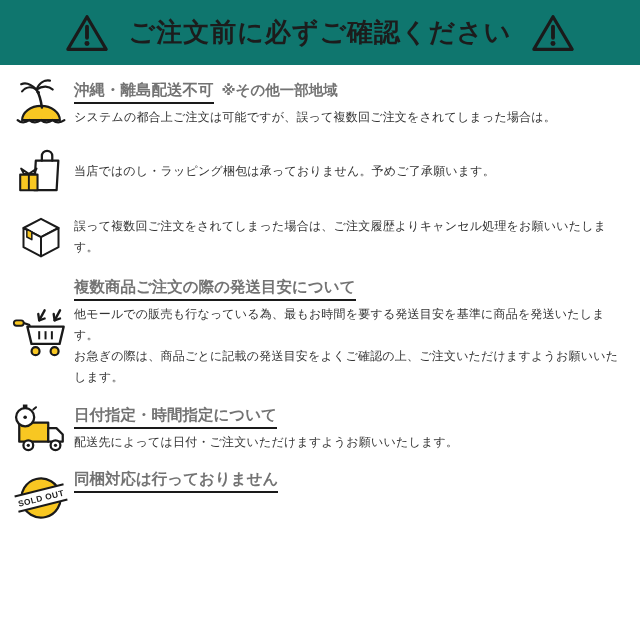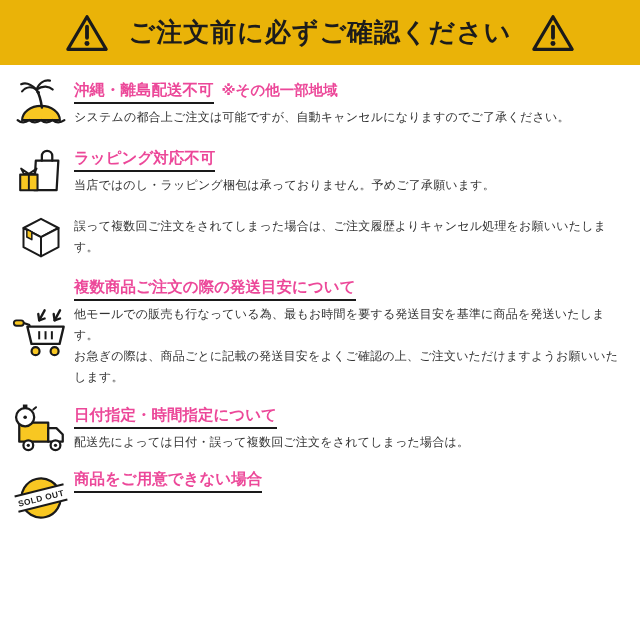--- a/index.html
+++ b/index.html
@@ -2,36 +2,36 @@
 <html><head>
 <meta charset="utf-8">
 <style>
   * { margin:0; padding:0; box-sizing:border-box; }
   html,body { width:640px; height:640px; background:#ffffff; }
   body { font-family:"Liberation Sans","DejaVu Sans",sans-serif; overflow:hidden; }
   .page { width:640px; height:640px; background:#fff; }
 
   
   .banner {
-    height:65px; background:#eab308;
+    height:65px; background:#0f766e;
     display:flex; align-items:center; justify-content:center; gap:20px;
   }
   .banner-title {
     font-size:26px; font-weight:bold; color:#1c1c1c; letter-spacing:1px;
   }
   .warn-icon { width:44px; height:40px; display:block; }
 
   
   .content { padding:10px 14px 0 8px; }
   .section { display:flex; align-items:center; margin-bottom:13px; }
   .section.top-align { align-items:flex-start; }
   .icon-col { width:66px; flex:0 0 66px; display:flex; justify-content:center; padding-top:2px; }
   .text-col { flex:1; }
   .sec-heading {
-    font-size:15.5px; font-weight:bold; color:#ec4899; line-height:22px;
+    font-size:15.5px; font-weight:bold; color:#737373; line-height:22px;
     margin-bottom:3px;
   }
   .sec-heading .underlined {
     display:inline-block; border-bottom:2px solid #1a1a1a; padding-bottom:1px;
   }
   .sec-heading .suffix { margin-left:8px; font-size:14.5px; }
   .body-line { font-size:12px; color:#333; line-height:21px; letter-spacing:0.2px; }
 
   svg { display:block; }
   .sold-out-text { font-family:"Liberation Sans","DejaVu Sans",sans-serif; }
@@ -65,37 +65,36 @@
           <path d="M31 34 C 30 26 28 19 25 14" fill="none" stroke="#1a1a1a" stroke-width="2.8" stroke-linecap="round"></path>
           <path d="M25 14 C 19 10 13 11 9 16" fill="none" stroke="#1a1a1a" stroke-width="2.4" stroke-linecap="round"></path>
           <path d="M25 14 C 18 7 12 6 8 8" fill="none" stroke="#1a1a1a" stroke-width="2.4" stroke-linecap="round"></path>
           <path d="M25 14 C 28 6 34 3 40 4" fill="none" stroke="#1a1a1a" stroke-width="2.4" stroke-linecap="round"></path>
           <path d="M25 14 C 32 9 39 10 43 14" fill="none" stroke="#1a1a1a" stroke-width="2.4" stroke-linecap="round"></path>
           <circle cx="27" cy="17" r="1.8" fill="#1a1a1a"></circle>
         </svg>
       </div>
       <div class="text-col">
         <div class="sec-heading"><span class="underlined">沖縄・離島配送不可</span><span class="suffix">※その他一部地域</span></div>
-        <div class="body-line">システムの都合上ご注文は可能ですが、自動キャンセルになりますのでご了承ください。</div>
+        <div class="body-line">システムの都合上ご注文は可能ですが、誤って複数回ご注文をされてしまった場合は。</div>
       </div>
     </div>
 
     <div class="section">
       <div class="icon-col">
         <svg width="52" height="52" viewBox="0 0 60 60">
           <path d="M24 17 H 50 L 48 51 H 22 Z" fill="#ffffff" stroke="#1a1a1a" stroke-width="2.6" stroke-linejoin="round"></path>
           <path d="M31 17 V 11.5 a 6 6 0 0 1 12 0 V 17" fill="none" stroke="#1a1a1a" stroke-width="2.6" stroke-linecap="round"></path>
           <rect x="6" y="33" width="20" height="18" fill="#F8C722" stroke="#1a1a1a" stroke-width="2.4" stroke-linejoin="round"></rect>
           <line x1="16" y1="33" x2="16" y2="51" stroke="#1a1a1a" stroke-width="2.2"></line>
           <path d="M16 32 L 7 26 L 10 32 Z" fill="#ffffff" stroke="#1a1a1a" stroke-width="2" stroke-linejoin="round"></path>
           <path d="M16 32 L 25 26 L 22 32 Z" fill="#ffffff" stroke="#1a1a1a" stroke-width="2" stroke-linejoin="round"></path>
         </svg>
       </div>
       <div class="text-col">
-        <div class="sec-heading"><span class="underlined">ラッピング対応不可</span></div>
         <div class="body-line">当店ではのし・ラッピング梱包は承っておりません。予めご了承願います。</div>
       </div>
     </div>
 
     <div class="section">
       <div class="icon-col">
         <svg width="50" height="50" viewBox="0 0 60 60">
           <path d="M30 7 L 51 18 L 30 29 L 9 18 Z" fill="#ffffff" stroke="#1a1a1a" stroke-width="2.4" stroke-linejoin="round"></path>
           <path d="M9 18 L 30 29 L 30 52 L 9 41 Z" fill="#ffffff" stroke="#1a1a1a" stroke-width="2.4" stroke-linejoin="round"></path>
           <path d="M51 18 L 30 29 L 30 52 L 51 41 Z" fill="#ffffff" stroke="#1a1a1a" stroke-width="2.4" stroke-linejoin="round"></path>
@@ -141,36 +140,36 @@
           <circle cx="48" cy="46" r="5.4" fill="#ffffff" stroke="#1a1a1a" stroke-width="2.5"></circle>
           <circle cx="48" cy="46" r="1.8" fill="#1a1a1a"></circle>
           <rect x="12" y="1" width="5" height="4" fill="#1a1a1a"></rect>
           <circle cx="14.5" cy="15" r="10" fill="#ffffff" stroke="#1a1a1a" stroke-width="2.5"></circle>
           <circle cx="14.5" cy="15" r="2" fill="#1a1a1a"></circle>
           <line x1="23.5" y1="6.5" x2="26.5" y2="4" stroke="#1a1a1a" stroke-width="2.2" stroke-linecap="round"></line>
         </svg>
       </div>
       <div class="text-col">
         <div class="sec-heading"><span class="underlined">日付指定・時間指定について</span></div>
-        <div class="body-line">配送先によっては日付・誤って複数回ご注文をされてしまった場合は。</div>
+        <div class="body-line">配送先によっては日付・ご注文いただけますようお願いいたします。</div>
       </div>
     </div>
 
     <div class="section top-align">
       <div class="icon-col">
         <svg width="56" height="56" viewBox="0 0 60 60">
           <g transform="rotate(-14 30 30)">
             <circle cx="30" cy="30" r="21" fill="#F8C722" stroke="#1a1a1a" stroke-width="2.4"></circle>
             <rect x="1" y="21.5" width="58" height="17" fill="#ffffff"></rect>
             <line x1="3" y1="21.5" x2="57" y2="21.5" stroke="#1a1a1a" stroke-width="2.2"></line>
             <line x1="3" y1="38.5" x2="57" y2="38.5" stroke="#1a1a1a" stroke-width="2.2"></line>
             <text class="sold-out-text" x="30" y="33.5" text-anchor="middle" font-size="9" font-weight="bold" letter-spacing="0.5" fill="#1a1a1a">SOLD OUT</text>
           </g>
         </svg>
       </div>
       <div class="text-col">
-        <div class="sec-heading"><span class="underlined">商品をご用意できない場合</span></div>
+        <div class="sec-heading"><span class="underlined">同梱対応は行っておりません</span></div>
 
       </div>
     </div>
 
   </div>
 </div>
 
 </body></html>

